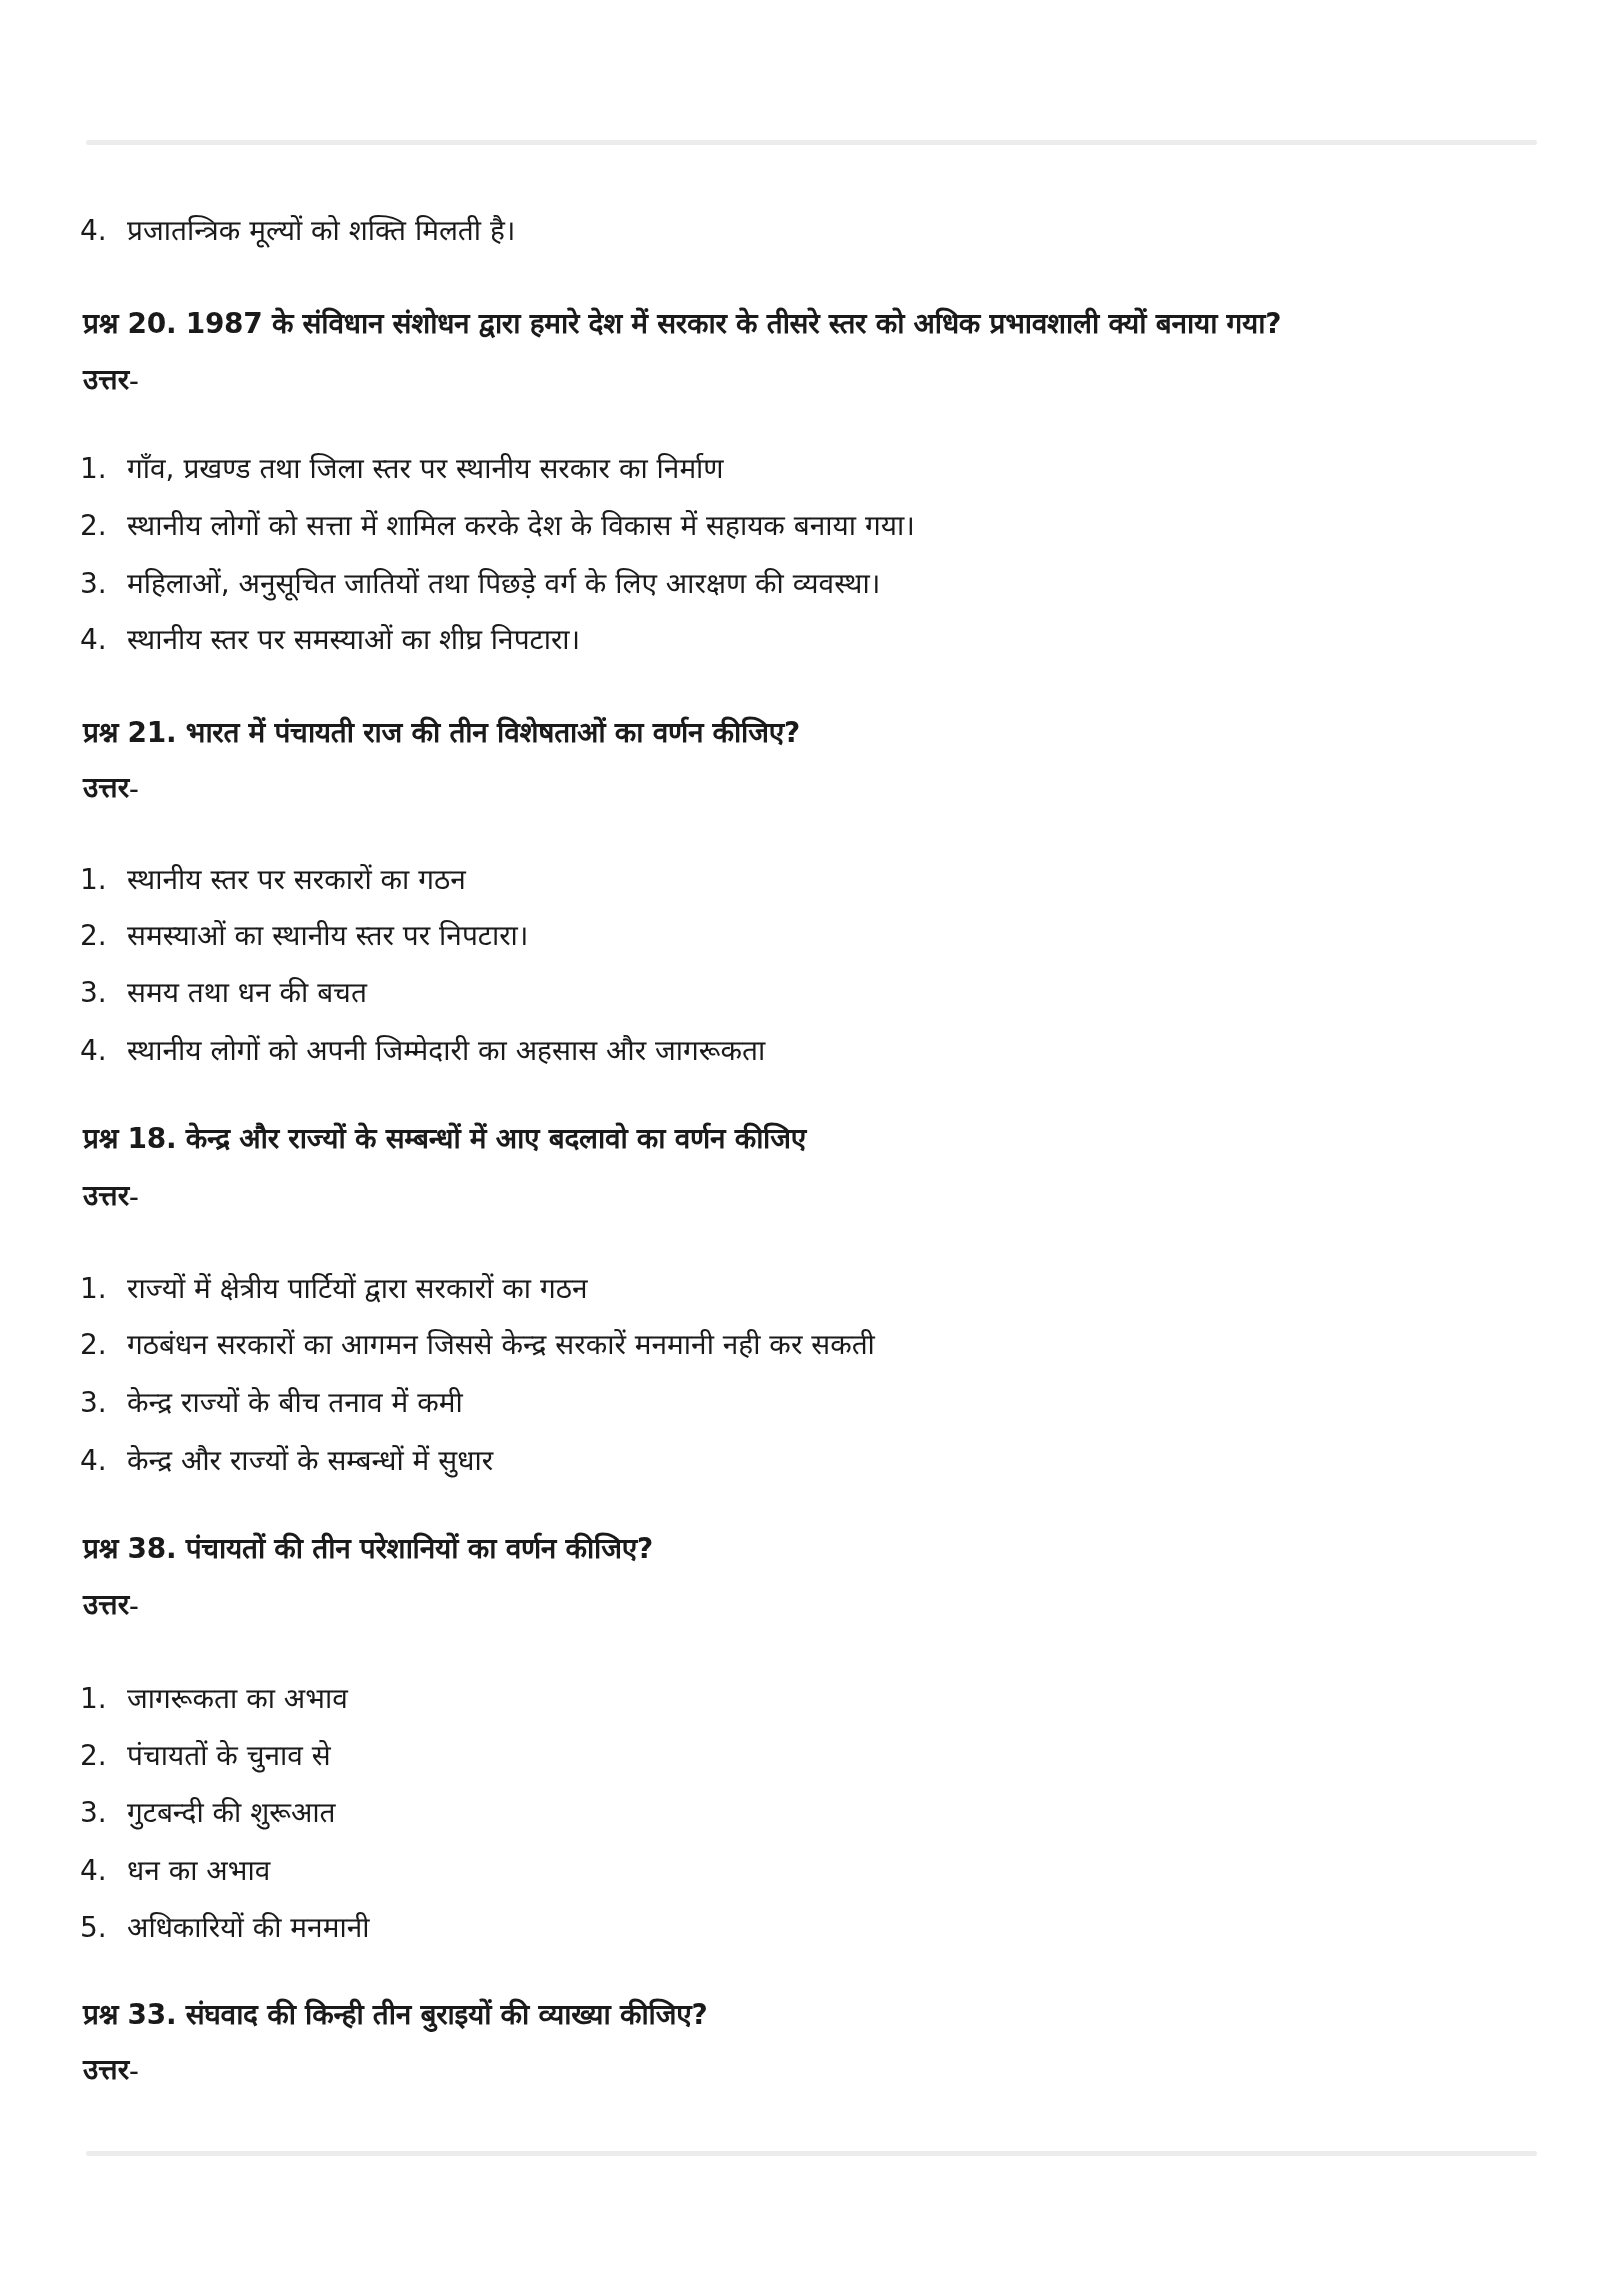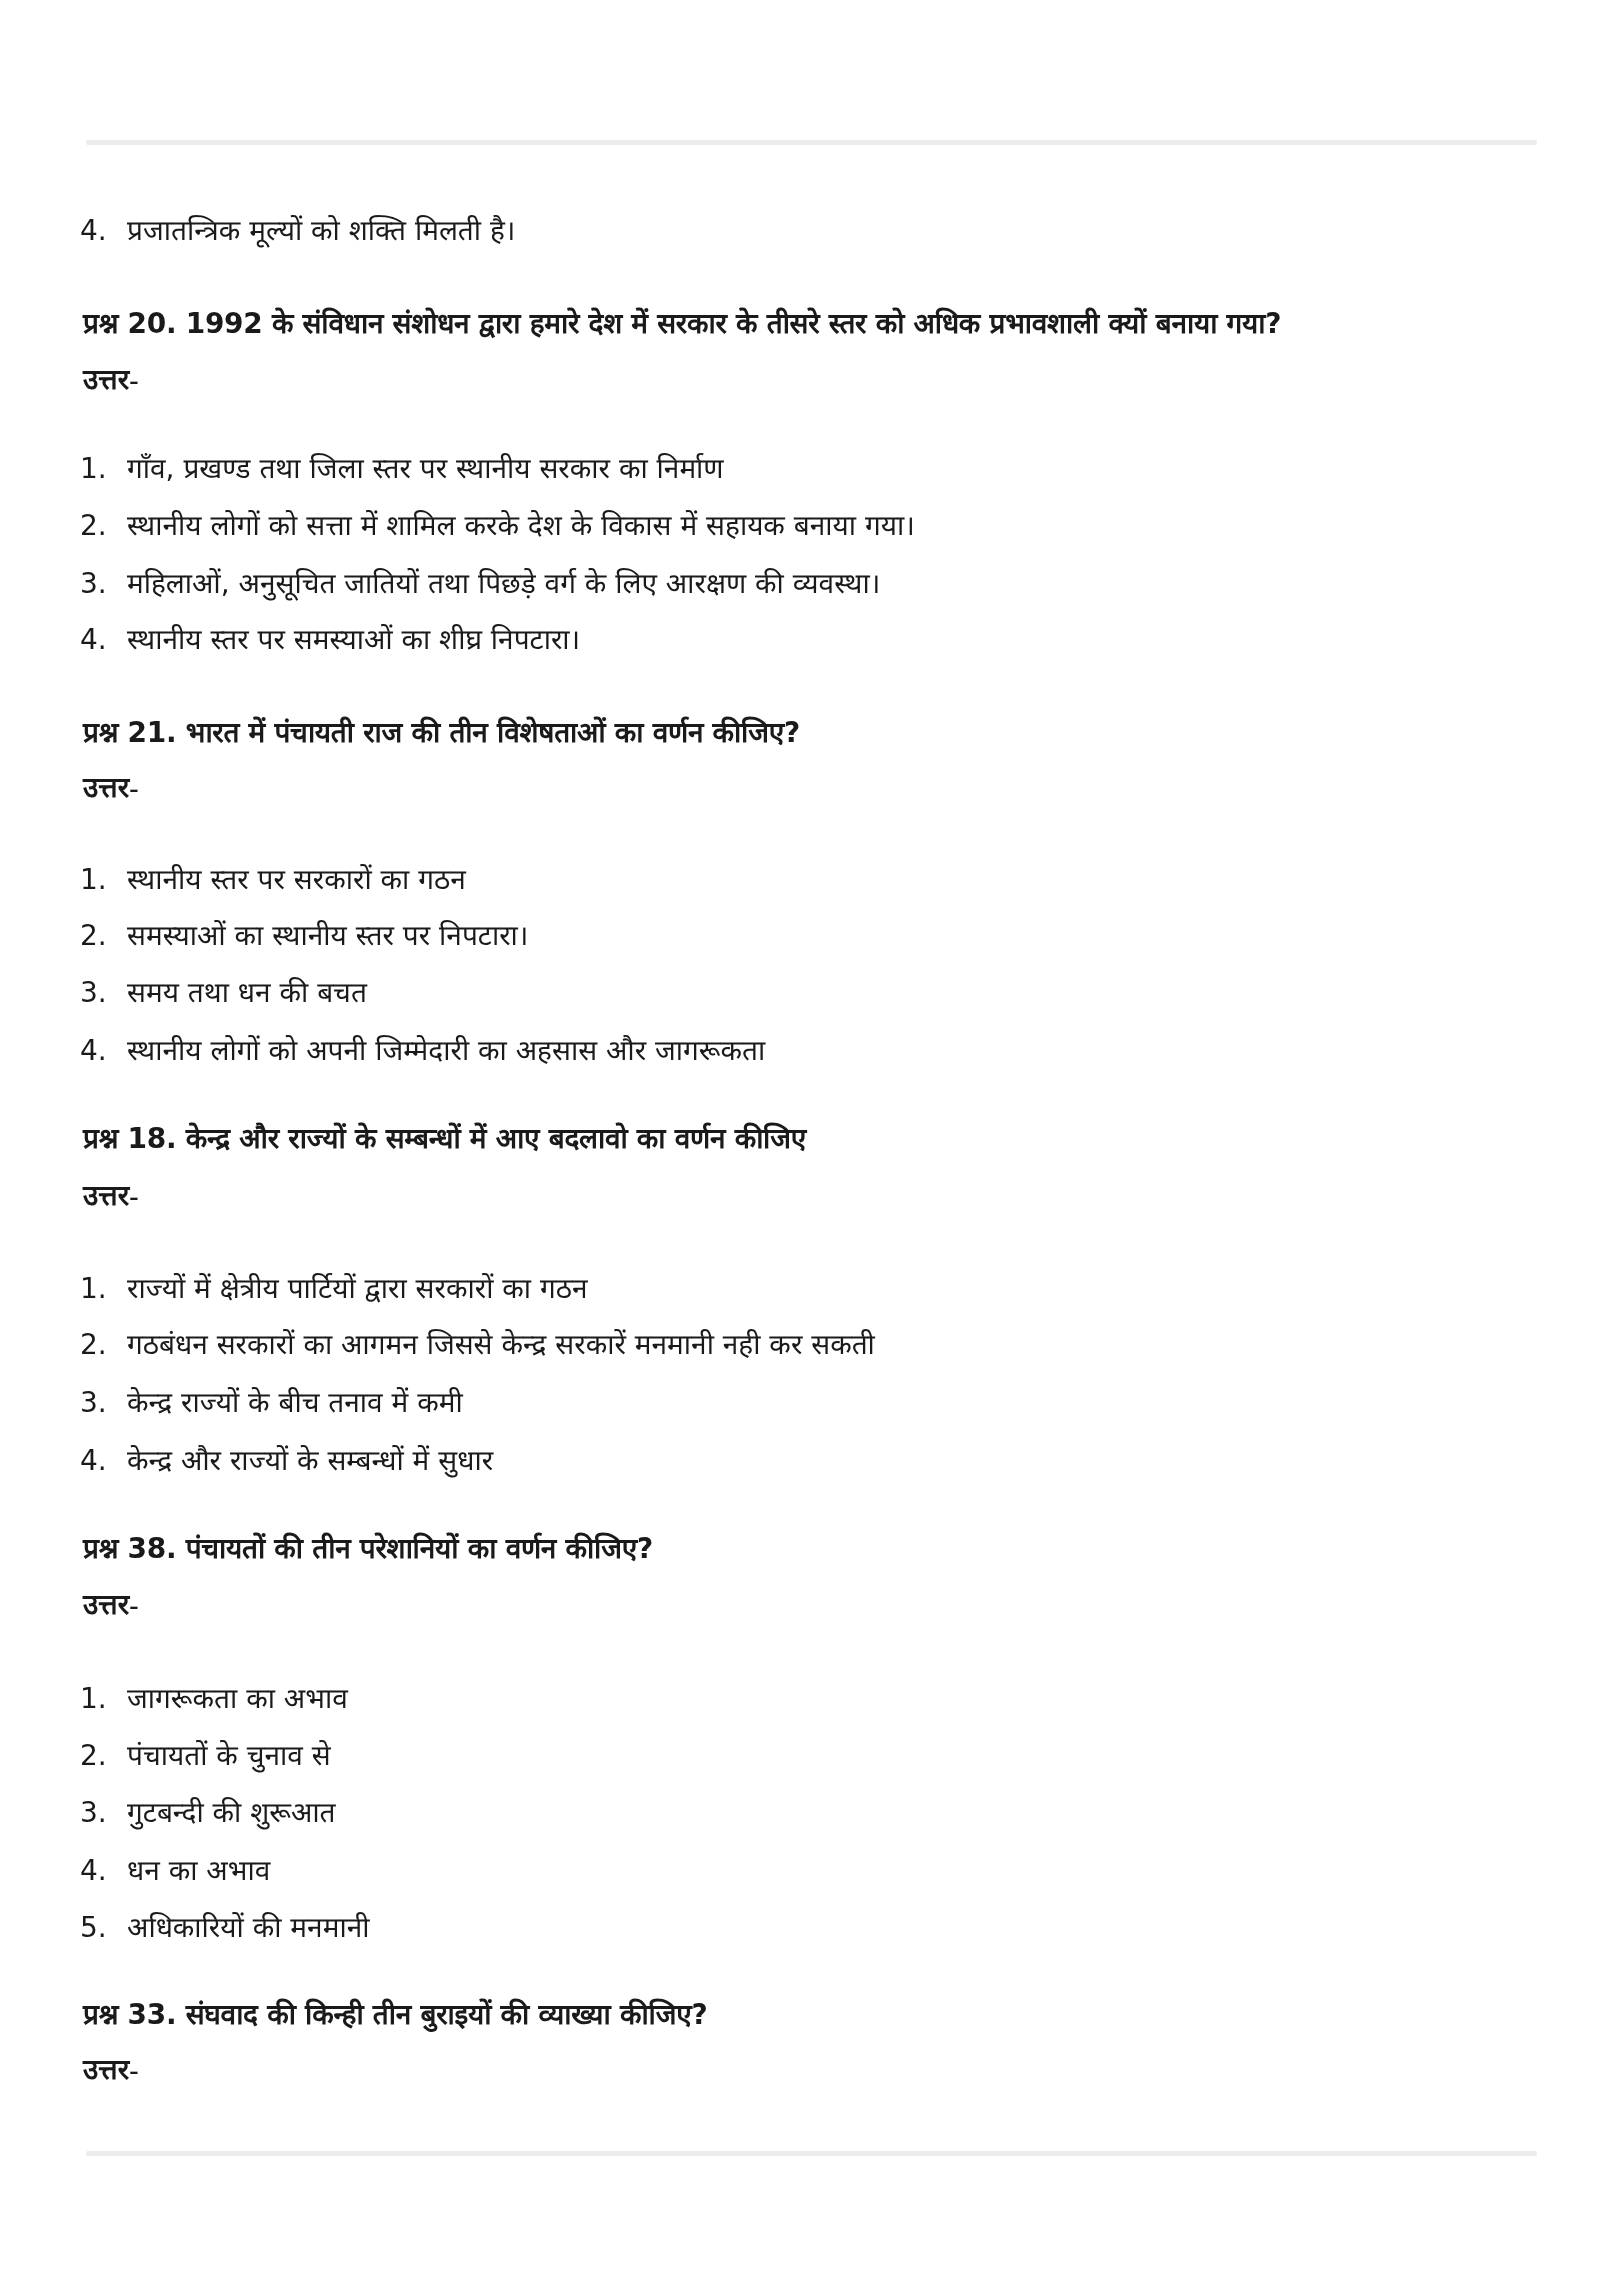--- a/index.html
+++ b/index.html
@@ -59,21 +59,21 @@
 <body>
 
 <div>
 
   <div class="divider top"></div>
 
   <div class="line item" style="top:211px">
     <span class="num">4.</span><span class="txt">प्रजातन्त्रिक मूल्यों को शक्ति मिलती है।</span>
   </div>
 
-  <div class="line question" style="top:304px">प्रश्न 20. 1992 के संविधान संशोधन द्वारा हमारे देश में सरकार के तीसरे स्तर को अधिक प्रभावशाली क्यों बनाया गया?</div>
+  <div class="line question" style="top:304px">प्रश्न 20. 1987 के संविधान संशोधन द्वारा हमारे देश में सरकार के तीसरे स्तर को अधिक प्रभावशाली क्यों बनाया गया?</div>
   <div class="line answer-label" style="top:360px">उत्तर-</div>
   <div class="line item" style="top:449px">
     <span class="num">1.</span><span class="txt">गाँव, प्रखण्ड तथा जिला स्तर पर स्थानीय सरकार का निर्माण</span>
   </div>
   <div class="line item" style="top:506px">
     <span class="num">2.</span><span class="txt">स्थानीय लोगों को सत्ता में शामिल करके देश के विकास में सहायक बनाया गया।</span>
   </div>
   <div class="line item" style="top:564px">
     <span class="num">3.</span><span class="txt">महिलाओं, अनुसूचित जातियों तथा पिछड़े वर्ग के लिए आरक्षण की व्यवस्था।</span>
   </div>

